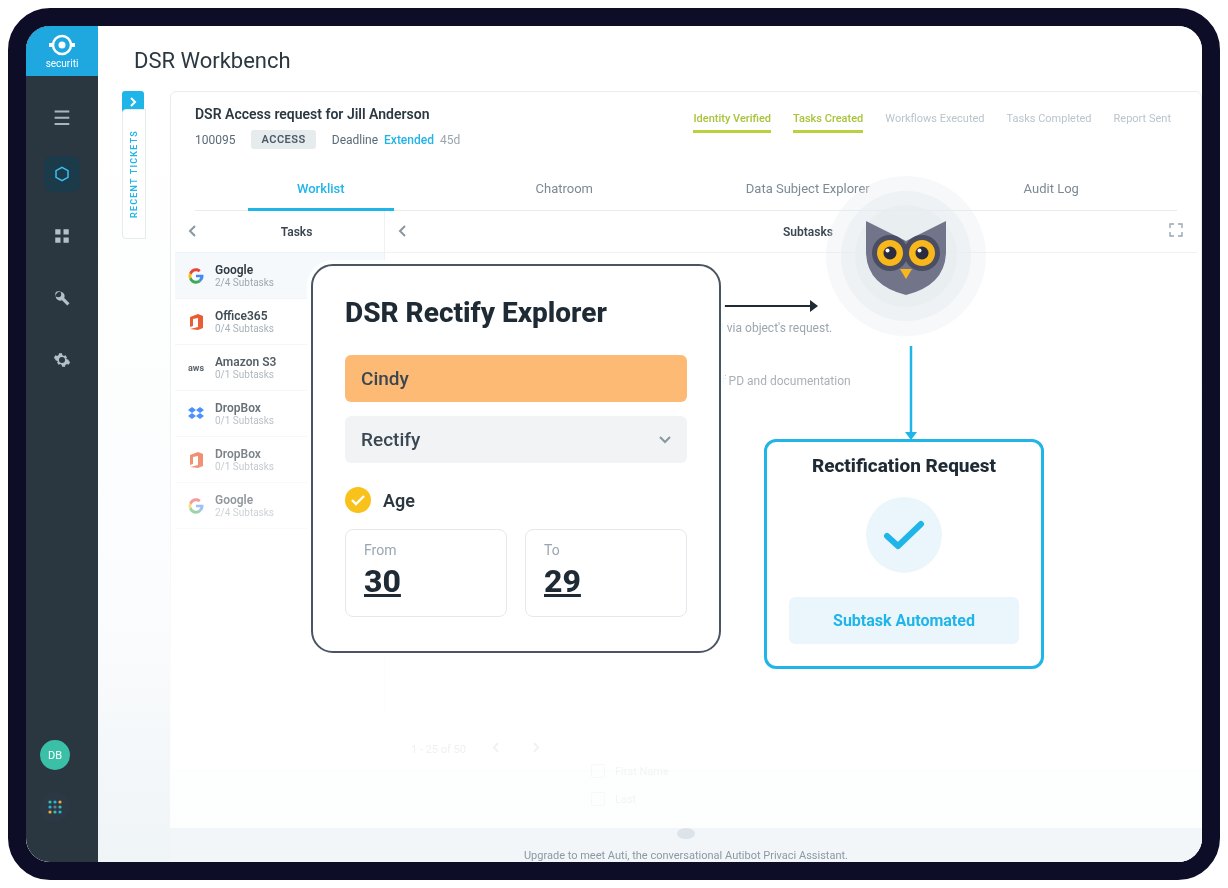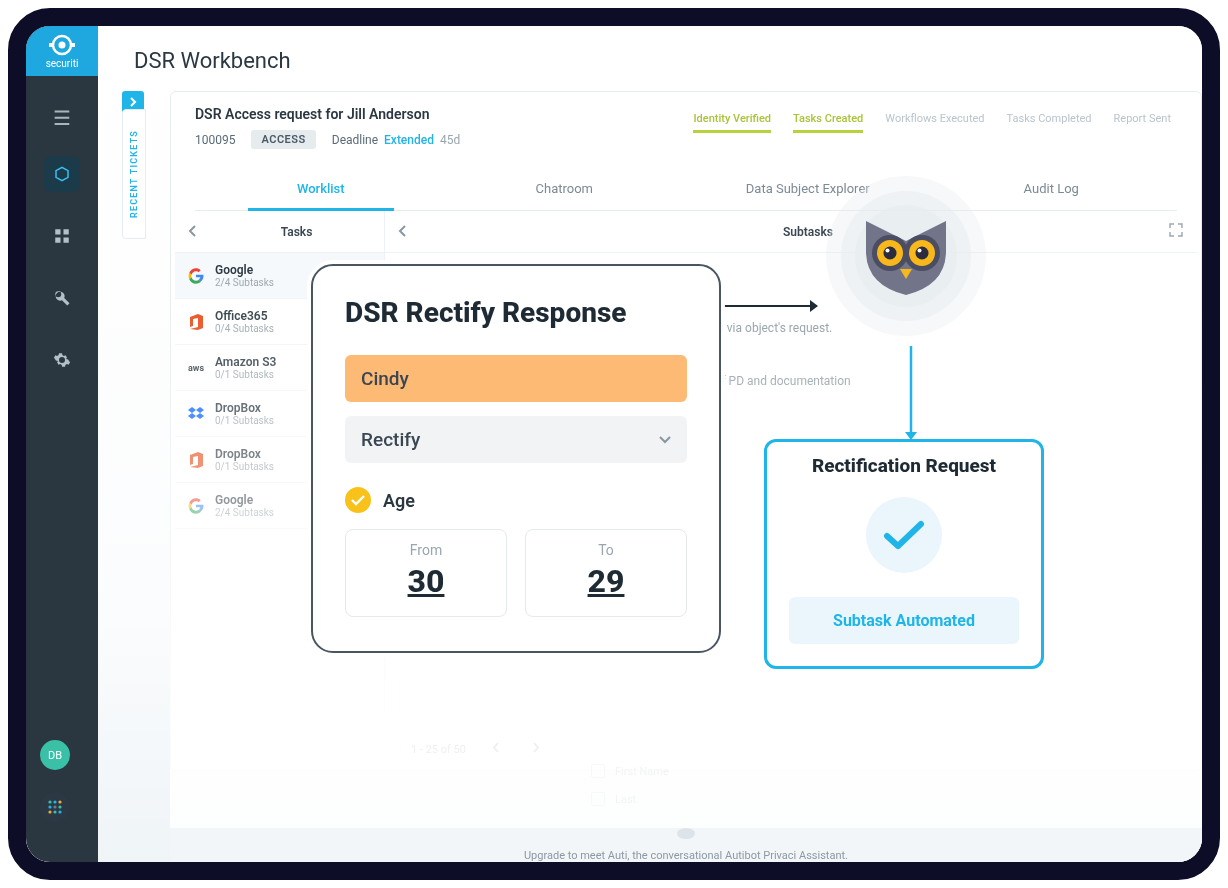--- a/index.html
+++ b/index.html
@@ -194,21 +194,21 @@
     font-size: 19px; color: #3a4752; font-weight: 500;
     display: flex; align-items: center; justify-content: space-between;
     margin-bottom: 24px; cursor: pointer;
   }
   .age-row { display: flex; align-items: center; gap: 12px; margin-bottom: 16px; }
   .check-circ {
     width: 26px; height: 26px; border-radius: 50%; background: #f8c21a;
     display: flex; align-items: center; justify-content: center; color: #fff;
   }
   .age-lbl { font-size: 18px; font-weight: 600; color: #2b3842; }
-  .range-row { display: flex; gap: 18px; text-align: center; }
+  .range-row { display: flex; gap: 18px; }
   .range-box {
     flex: 1; border: 1px solid #e4e9ed; border-radius: 8px; padding: 12px 18px 16px;
   }
   .range-box .sm { font-size: 14px; color: #9aa6af; margin-bottom: 4px; }
   .range-box .big { font-size: 32px; font-weight: 800; color: #1e2a34; text-decoration: underline; }
 
   .arrow-right {
     position: absolute; left: 698px; top: 270px; z-index: 29;
   }
 
@@ -484,21 +484,21 @@
 
       <div class="fade-cover"></div>
 
       <div class="upgrade-bar">
         <div class="bubble"></div>
         <span>Upgrade to meet Auti, the conversational Autibot Privaci Assistant.</span>
       </div>
     </div>
 
     <div class="overlay-card card-rectify">
-      <h2>DSR Rectify Response</h2>
+      <h2>DSR Rectify Explorer</h2>
       <div class="row2">
         <div class="inp">Cindy</div>
       </div>
       <div class="select">
         <span>Rectify</span>
         <svg width="12" height="8" viewBox="0 0 12 8">
             <path d="M1 1l5 5 5-5" stroke="#8a96a0" stroke-width="2" fill="none"></path>
           </svg>
       </div>
       <div class="age-row">

